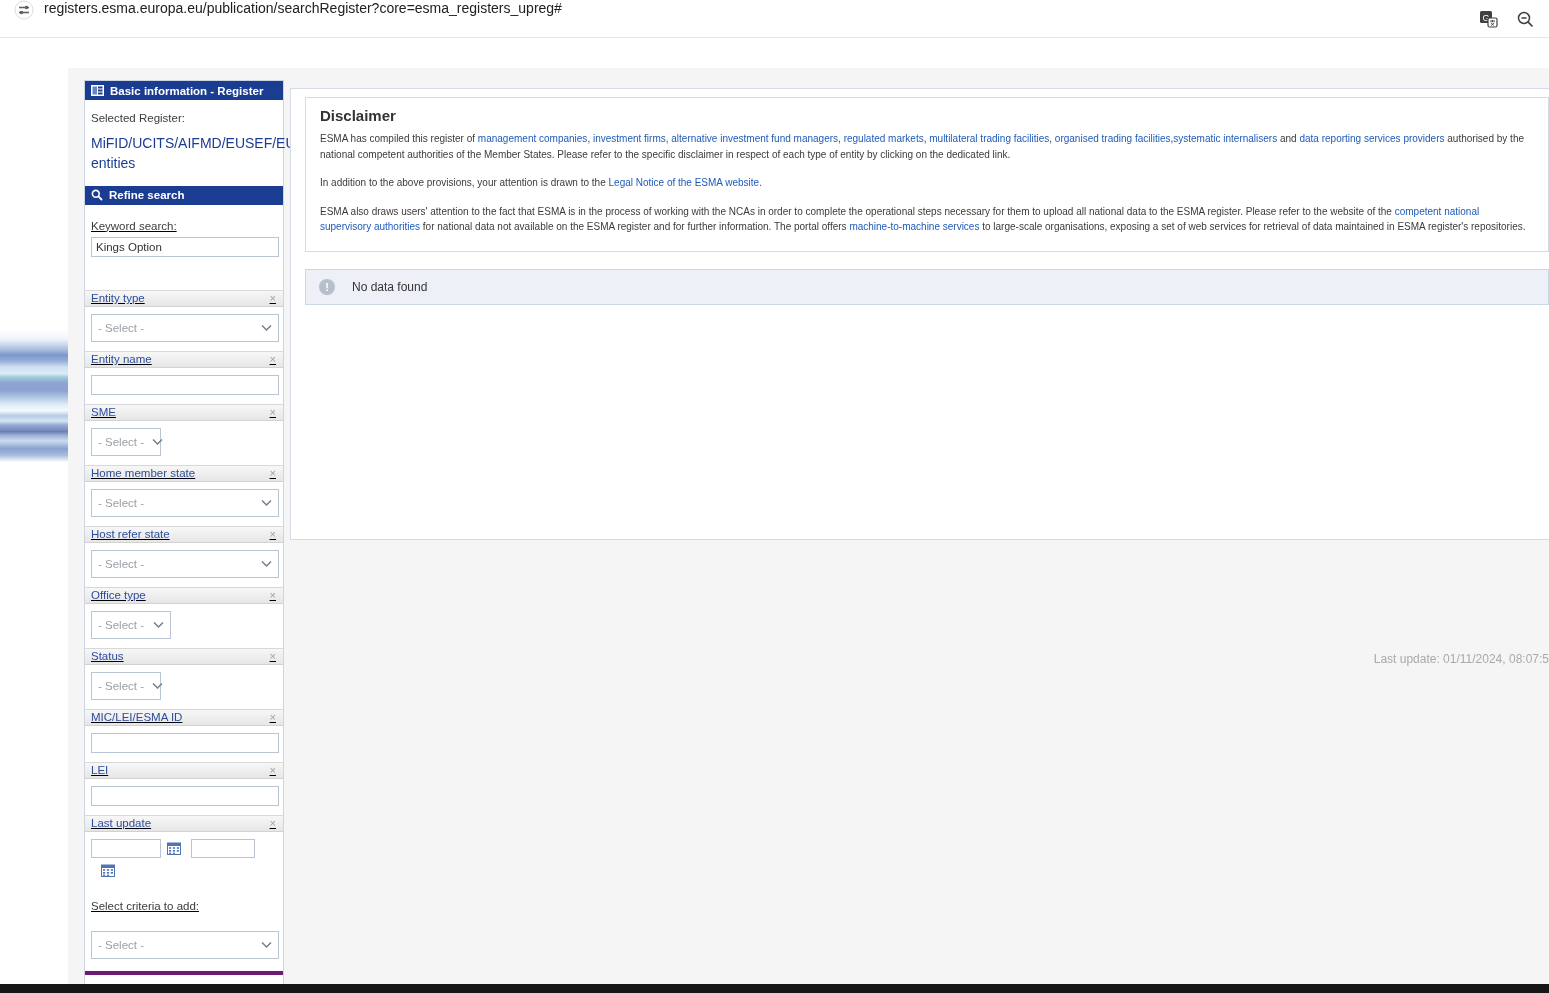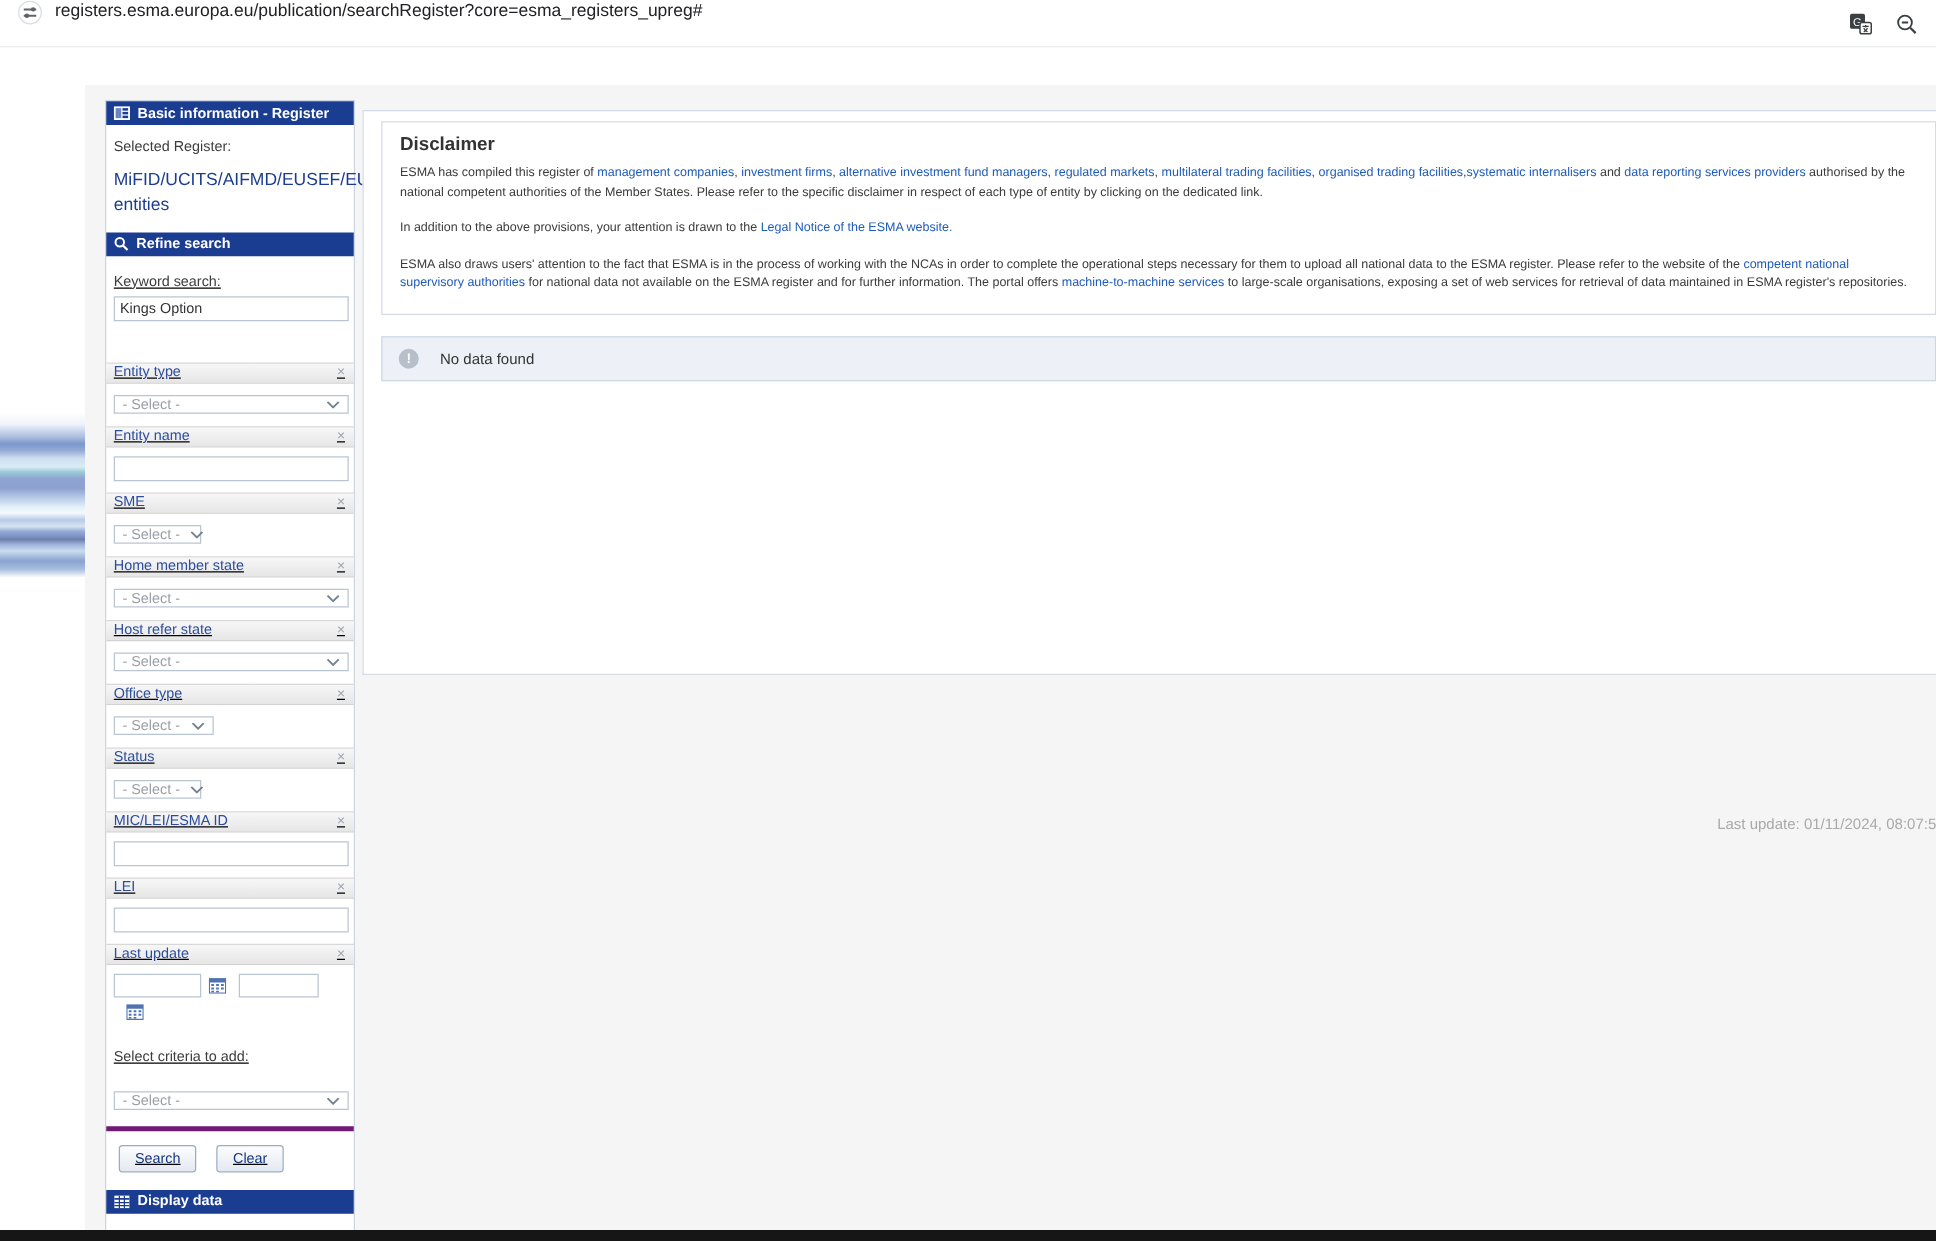--- a/index.html
+++ b/index.html
@@ -31,21 +31,21 @@
   .selreg-value { display:block; width:212px; font-size:14px; font-weight:normal; color:#1b3d91; line-height:1.45; text-decoration:none; overflow:visible; }
   .refine-body { padding-bottom:14px;text-decoration:underline; }
   .kw-block { padding:15px 6px 0 6px; margin-bottom:33px; }
   .kw-label { font-size:11.5px; color:#3c3c3c; margin-bottom:5px; }
   .txt { height:20px; border:1px solid #b9c5d3; background:#fff; font-family:"Liberation Sans",sans-serif; font-size:11.5px; color:#333; padding:0 4px; }
   .kw-input, .w-full { width:188px; }
   .filter-head { height:17px; background:linear-gradient(#f7f7f7,#e6e6e6); border-top:1px solid #d8d8d8; border-bottom:1px solid #d2d2d2; display:flex; align-items:center; justify-content:space-between; padding:0 7px 0 6px; }
   .filter-label { font-size:11.5px; color:#2c4c9c; }
   .filter-close { font-size:11px; color:#97a2ae; cursor:pointer; line-height:1; }
   .filter-body { padding:7px 6px 9px 6px; }
-  .sel { display:inline-flex; align-items:center; justify-content:space-between; height:15px; border:1px solid #b9c5d3; background:#fff; padding:0 6px; font-size:11.5px; color:#9aa0a6; }
+  .sel { display:inline-flex; align-items:center; justify-content:space-between; height:28px; border:1px solid #b9c5d3; background:#fff; padding:0 6px; font-size:11.5px; color:#9aa0a6; }
   .sel-full { width:188px; }
   .sel-medium { width:80px; }
   .sel-small { width:70px; }
   .sel-text { white-space:nowrap; }
   .chev { flex:0 0 auto; margin-left:8px; }
   .date-row { display:flex; align-items:center; }
   .date { width:70px; height:19px; }
   .cal { margin:0 6px; }
   .date2 { width:64px; margin-left:4px; }
   .date-row2 { margin-top:5px; padding-left:4px; }

